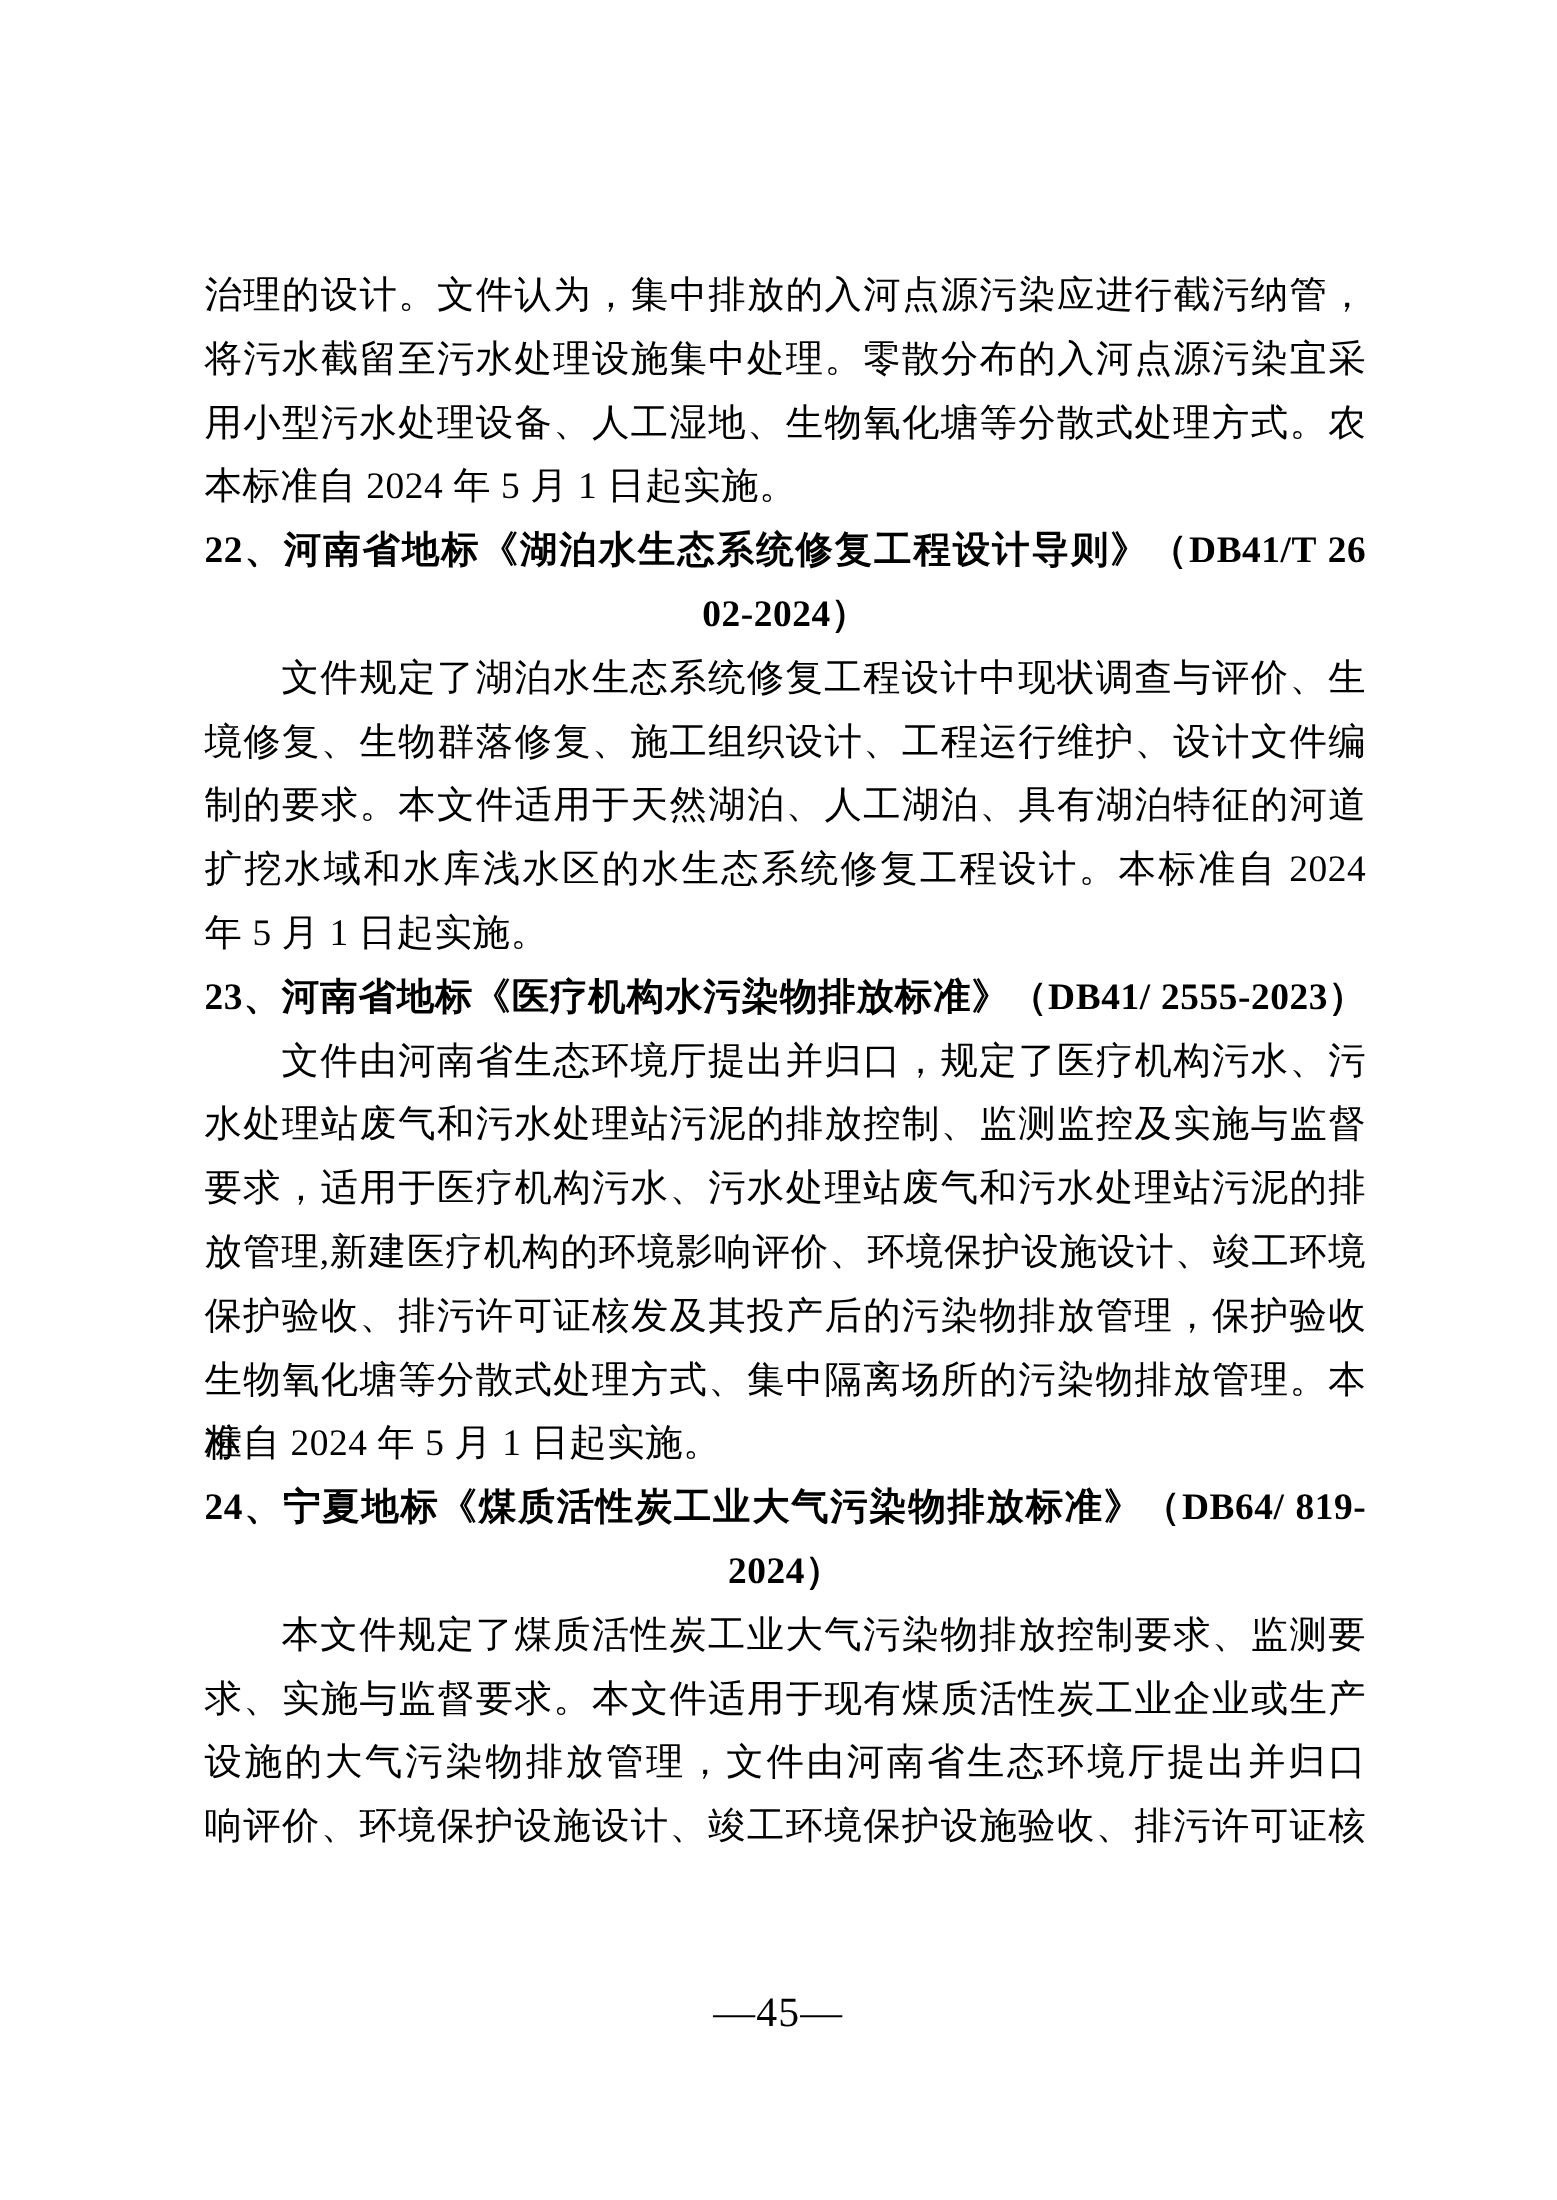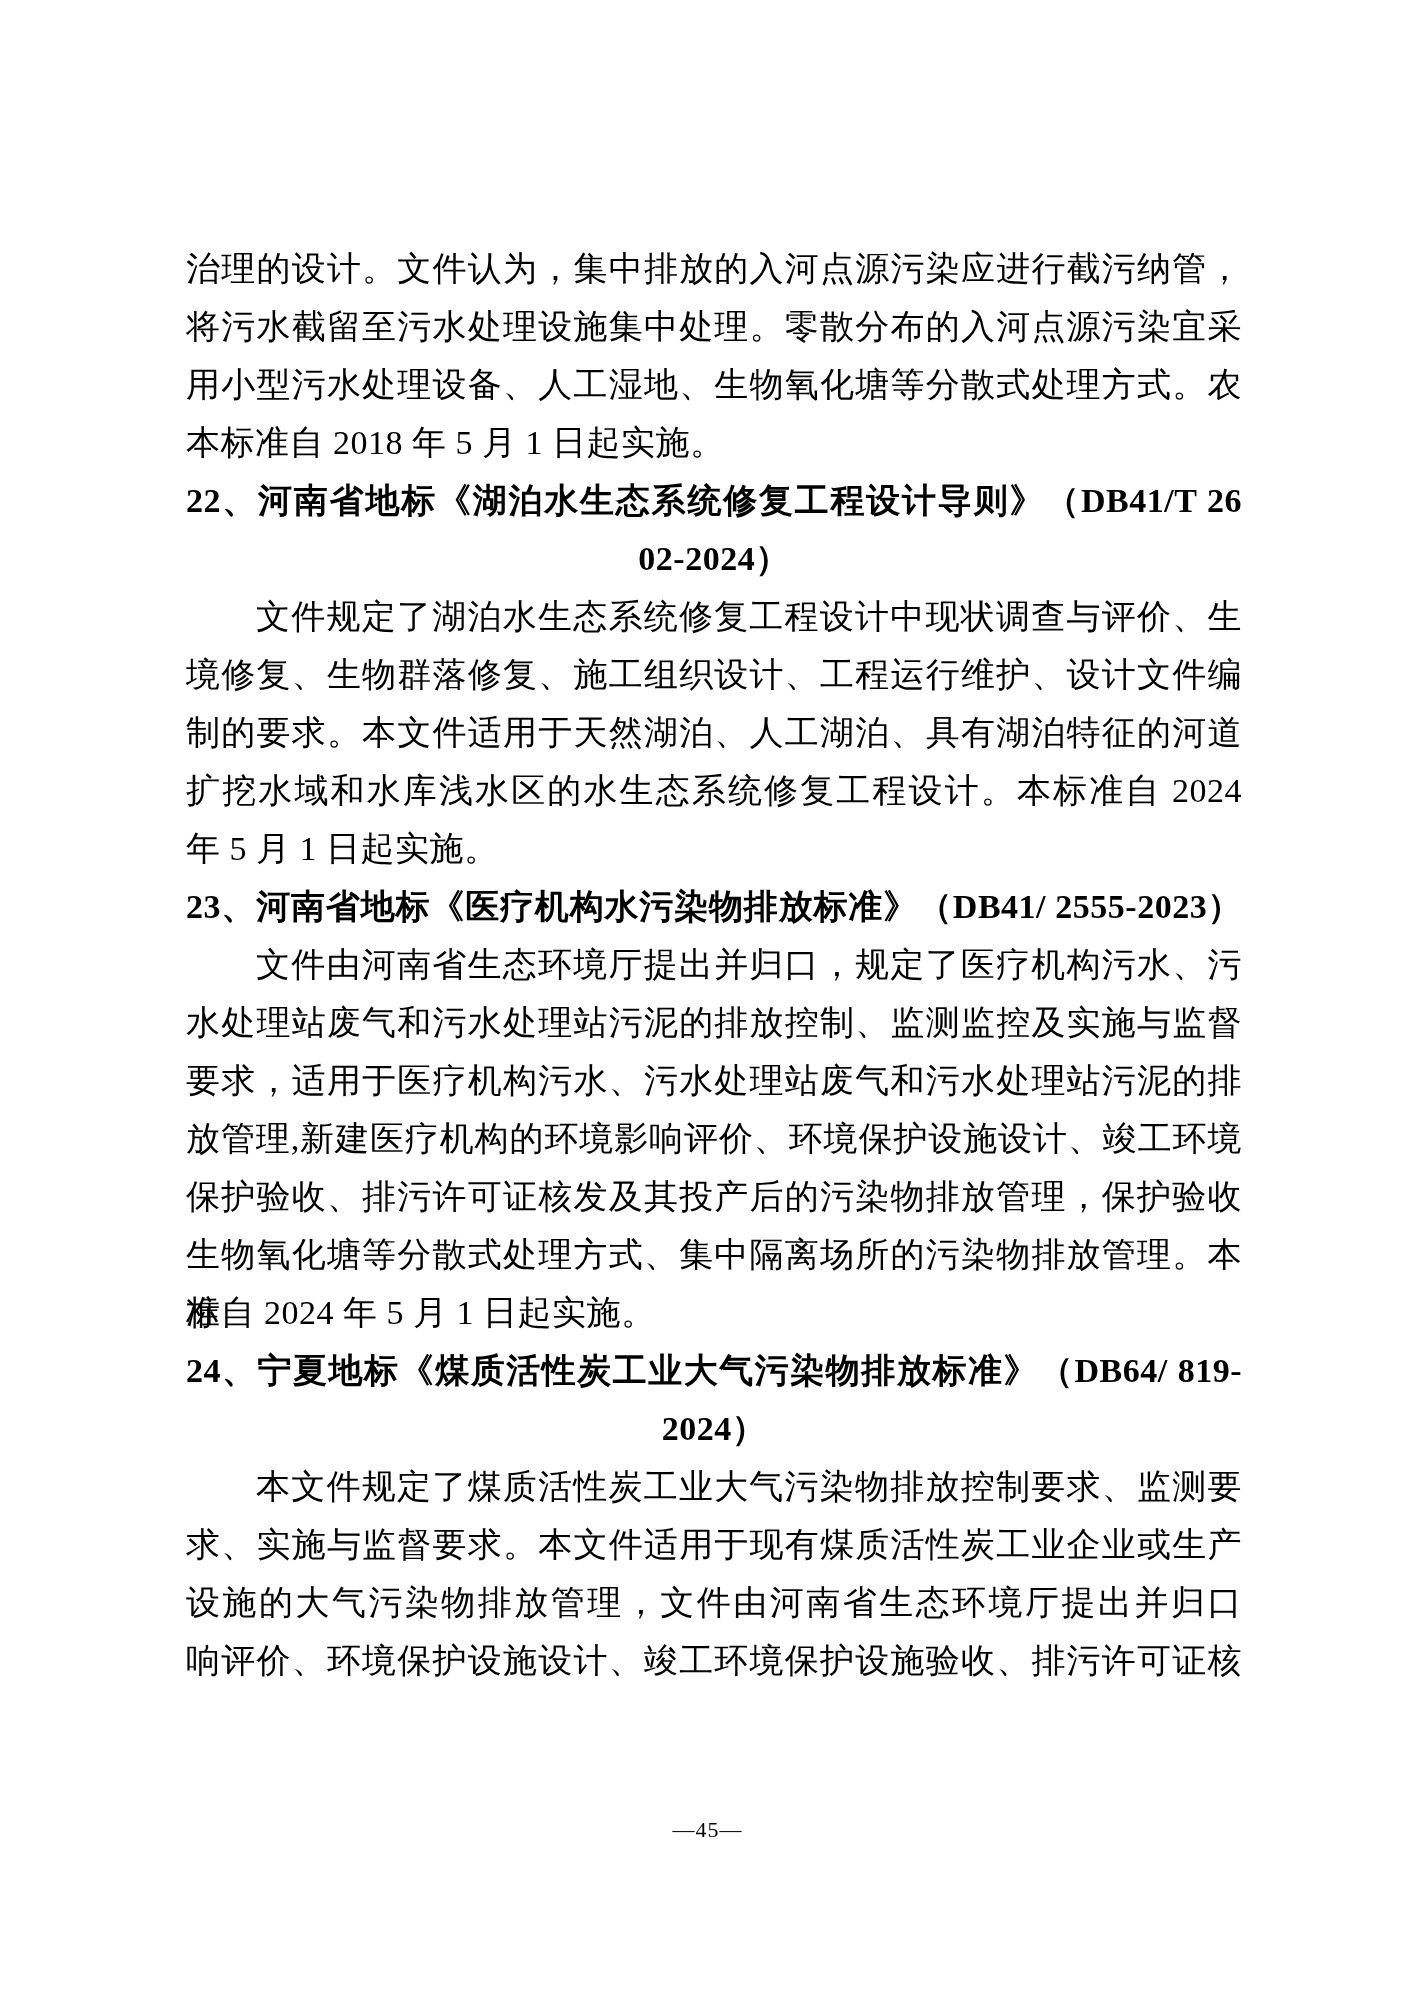--- a/index.html
+++ b/index.html
@@ -42,35 +42,35 @@
     text-align: center;
   }
   .page-footer {
     position: absolute;
     top: 1801px;
     left: 0;
     width: 100%;
     text-align: center;
   }
   .page-number {
-    font-size: 22px;
+    font-size: 38px;
     line-height: 58px;
     letter-spacing: 1px;
     color: #000000;
   }
 </style>
 </head>
 <body>
 
 <div class="page">
   <main class="doc-body" id="doc-body">
       <div class="line body justify">治理的设计。文件认为，集中排放的入河点源污染应进行截污纳管，</div>
       <div class="line body justify">将污水截留至污水处理设施集中处理。零散分布的入河点源污染宜采</div>
       <div class="line body justify">用小型污水处理设备、人工湿地、生物氧化塘等分散式处理方式。农</div>
-      <div class="line body">本标准自 2018 年 5 月 1 日起实施。</div>
+      <div class="line body">本标准自 2024 年 5 月 1 日起实施。</div>
       <div class="line heading justify">22、河南省地标《湖泊水生态系统修复工程设计导则》（DB41/T 26</div>
       <div class="line heading">02-2024）</div>
       <div class="line body justify indent">文件规定了湖泊水生态系统修复工程设计中现状调查与评价、生</div>
       <div class="line body justify">境修复、生物群落修复、施工组织设计、工程运行维护、设计文件编</div>
       <div class="line body justify">制的要求。本文件适用于天然湖泊、人工湖泊、具有湖泊特征的河道</div>
       <div class="line body justify">扩挖水域和水库浅水区的水生态系统修复工程设计。本标准自 2024</div>
       <div class="line body">年 5 月 1 日起实施。</div>
       <div class="line heading justify">23、河南省地标《医疗机构水污染物排放标准》（DB41/ 2555-2023）</div>
       <div class="line body justify indent">文件由河南省生态环境厅提出并归口，规定了医疗机构污水、污</div>
       <div class="line body justify">水处理站废气和污水处理站污泥的排放控制、监测监控及实施与监督</div>

